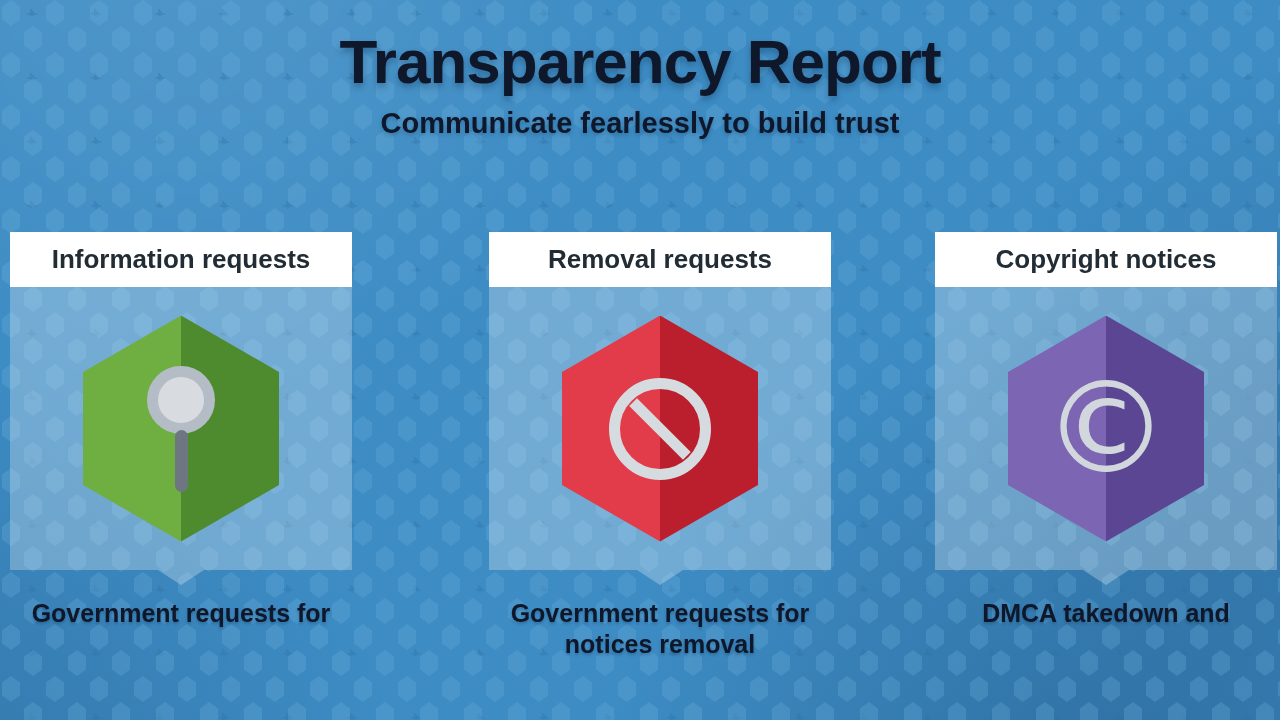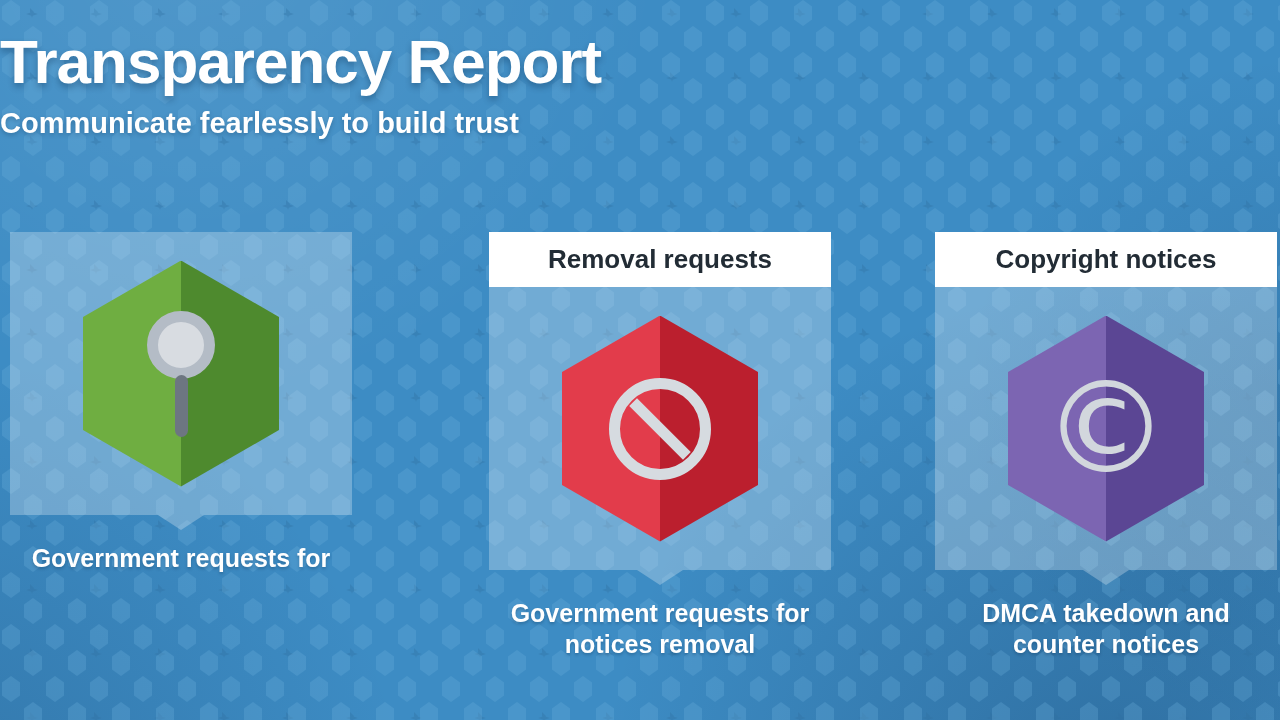--- a/index.html
+++ b/index.html
@@ -12,21 +12,21 @@
     background-image:
       radial-gradient(circle at 88% 112%, rgba(10,35,70,0.28), rgba(10,35,70,0) 38%),
       radial-gradient(circle at -5% 115%, rgba(10,35,70,0.20), rgba(10,35,70,0) 30%),
       radial-gradient(circle at 102% 55%, rgba(10,35,70,0.14), rgba(10,35,70,0) 25%),
       radial-gradient(circle at 15% -10%, rgba(255,255,255,0.10), rgba(255,255,255,0) 35%);
   }
   svg.bg {
     position:absolute; left:0; top:0; width:1280px; height:720px;
     pointer-events:none;
   }
-  .titles { position:absolute; left:0; top:26px; width:1280px; color:#ffffff; }
+  .titles { position:absolute; left:0; top:26px; width:1280px; text-align:center; color:#0f172a; }
   .title {
     font-size:62px; font-weight:700; letter-spacing:-1px;
     text-shadow:0 4px 6px rgba(0,30,60,0.30);
   }
   .subtitle {
     margin-top:10px; font-size:29px; font-weight:700;
     text-shadow:0 2px 4px rgba(0,30,60,0.25);
   }
   .col { position:absolute; top:232px; width:342px; }
   .col-1 { left:10px; }
@@ -77,21 +77,21 @@
     background:#d6dbe0; transform:translate(-50%,-50%) rotate(45deg);
   }
 
   
   .copyright-glyph {
     font-size:126px; line-height:1; color:#d2d7dd;
     font-family:"DejaVu Sans", sans-serif; font-weight:400;
   }
 
   .caption {
-    margin-top:28px; text-align:center; color:#ffffff;
+    margin-top:28px; text-align:center; color:#0f172a;
     font-size:25px; font-weight:700; line-height:1.22;
     text-shadow:0 2px 3px rgba(0,30,60,0.25);
   }
 </style>
 </head>
 <body>
 
 <svg class="bg" xmlns="http://www.w3.org/2000/svg">
   <defs>
     <pattern id="hexpat" width="44" height="52" patternUnits="userSpaceOnUse">
@@ -105,20 +105,21 @@
   <rect x="0" y="0" width="1280" height="720" fill="url(#pluspat)" opacity="0.35"></rect>
   <rect x="0" y="0" width="1280" height="720" fill="url(#hexpat)" opacity="0.28"></rect>
 </svg>
 
 <div class="titles">
   <div class="title">Transparency Report</div>
   <div class="subtitle">Communicate fearlessly to build trust</div>
 </div>
 
 <div class="col col-1">
+  <div class="col-header">Information requests</div>
   <div class="panel">
     <div class="hex hex-green">
       <div class="magnifier">
         <div class="mag-circle"></div>
         <div class="mag-handle"></div>
       </div>
     </div>
   </div>
   <div class="caption">
     <div>Government requests for</div>
@@ -142,15 +143,14 @@
 
 <div class="col col-3">
   <div class="col-header">Copyright notices</div>
   <div class="panel">
     <div class="hex hex-purple">
       <span class="copyright-glyph">©</span>
     </div>
   </div>
   <div class="caption">
     <div>DMCA takedown and</div>
-    <div>counter notices</div>
   </div>
 </div>
 
 </body></html>

